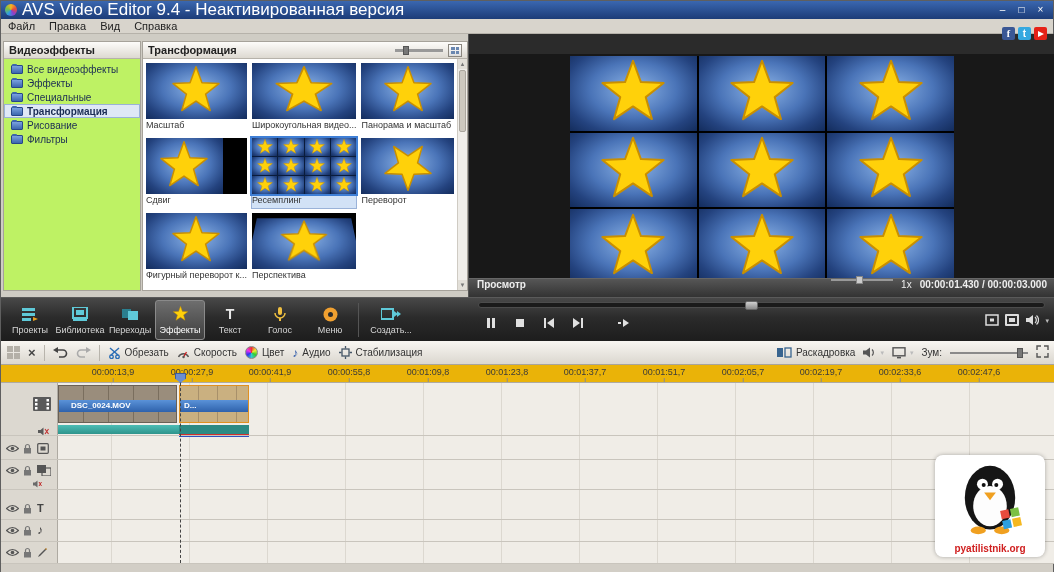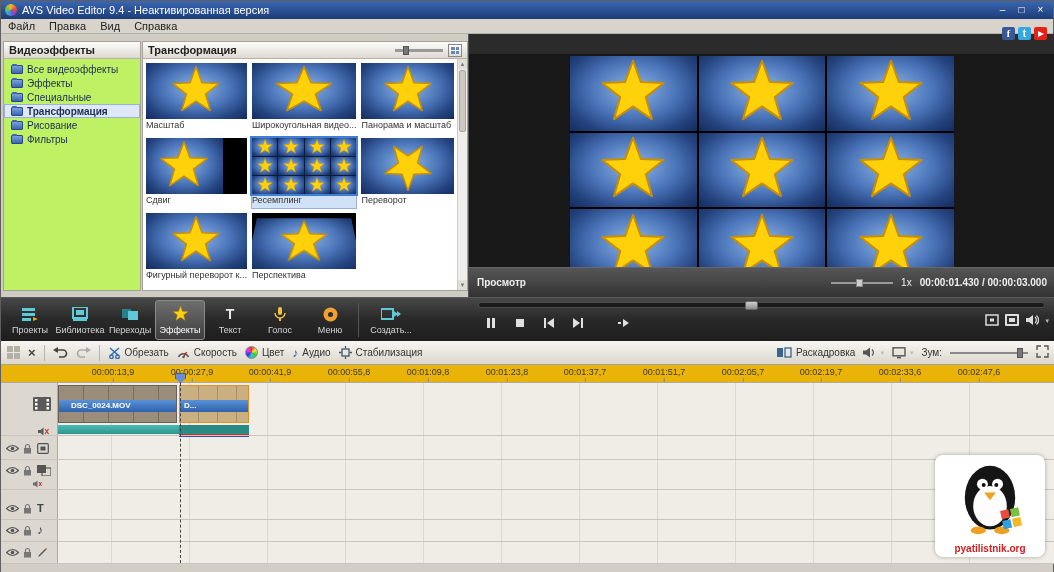--- a/index.html
+++ b/index.html
@@ -3,21 +3,21 @@
 <meta charset="utf-8">
 <style>
 *{margin:0;padding:0;box-sizing:border-box;}
 html,body{width:1054px;height:572px;}
 body{font-family:"Liberation Sans",sans-serif;background:#d4d0c8;position:relative;overflow:hidden;font-size:11px;}
 .app{position:absolute;inset:0;border:1px solid #5f5f5f;}
 
 
 .titlebar{position:absolute;left:0;top:0;right:0;height:18px;background:linear-gradient(#3a67b0,#1c3c78);display:flex;align-items:center;padding:0 4px;color:#fff;}
 .appicon{width:12px;height:12px;border-radius:50%;background:conic-gradient(#f5b820,#e84c3d,#8a3fd0,#2e9fe0,#7bc043,#f5b820);margin-right:5px;flex:0 0 auto;}
-.title{font-size:11px;flex:1;white-space:nowrap;overflow:hidden;}
+.title{font-size:17px;flex:1;white-space:nowrap;overflow:hidden;}
 .wbtns{display:flex;gap:2px;}
 .wbtn{width:17px;height:13px;text-align:center;line-height:12px;font-size:10px;color:#fff;cursor:default;}
 
 
 .menubar{position:absolute;left:0;top:18px;right:0;height:15px;background:#d8d4cc;border-bottom:1px solid #b6b2aa;display:flex;align-items:center;color:#222;}
 .menuitem{padding:0 7px;font-size:11px;}
 .social{position:absolute;top:26px;right:6px;display:flex;gap:3px;z-index:30;}
 .soc{width:13px;height:13px;border-radius:2px;color:#fff;font-size:10px;font-weight:bold;text-align:center;line-height:13px;font-family:"Liberation Serif",serif;}
 .soc.fb{background:#3a5795;}
 .soc.tw{background:#35a8e0;font-family:"Liberation Sans",sans-serif;}
@@ -61,21 +61,21 @@
 .v-resample .timg{display:grid;grid-template-columns:repeat(4,1fr);grid-template-rows:repeat(3,1fr);gap:1px;background:#0a1c3c;}
 .scrollv{position:absolute;right:0;top:17px;bottom:0;width:10px;background:#f0eeea;border-left:1px solid #cfcbc3;}
 .scrollv .arr{height:10px;font-size:6px;color:#777;text-align:center;line-height:10px;background:#e2dfd8;}
 .scrollv .sthumb{position:absolute;left:1px;right:1px;top:11px;height:62px;background:#cdc9c0;border:1px solid #aaa69e;border-radius:2px;}
 .scrollv .arr.dn{position:absolute;bottom:0;left:0;right:0;}
 
 
 .preview-panel{position:absolute;left:467px;top:0;width:587px;height:263px;background:#181818;border-left:1px solid #555;}
 .pv-top{position:absolute;left:0;top:0;right:0;height:20px;background:#2b2b2b;}
 .pv-grid{position:absolute;left:50%;top:22px;transform:translateX(-50%);width:384px;height:228px;display:grid;grid-template-columns:repeat(3,1fr);grid-template-rows:repeat(3,1fr);gap:2px;background:#000;}
-.pv-bar{position:absolute;left:0;right:0;bottom:0;height:30px;background:linear-gradient(#565656,#333);border-top:1px solid #666;display:flex;align-items:center;gap:8px;padding:0 8px;color:#eee;font-size:10px;}
+.pv-bar{position:absolute;left:0;right:0;bottom:0;height:19px;background:linear-gradient(#565656,#333);border-top:1px solid #666;display:flex;gap:8px;padding:0 8px;color:#eee;font-size:10px;}
 .pv-bar .lbl{font-weight:bold;}
 .pv-bar .sp{flex:1;}
 .mini-slider{width:62px;height:2px;background:#999;position:relative;}
 .mini-slider .thumb{position:absolute;top:-3px;left:40%;width:7px;height:8px;background:#ccc;border:1px solid #888;}
 .tc{font-weight:bold;}
 
 
 .main-toolbar{position:absolute;left:0;top:296px;width:1054px;height:44px;background:linear-gradient(#484848,#2b2b2b 45%,#1d1d1d);border-top:1px solid #5a5a5a;}
 .mt-left{position:absolute;left:0;top:0;width:467px;height:44px;display:flex;align-items:center;padding-left:4px;}
 .mbtn{width:50px;height:40px;display:flex;flex-direction:column;align-items:center;justify-content:center;gap:2px;color:#d6d6d6;font-size:9px;border:1px solid transparent;border-radius:3px;}

